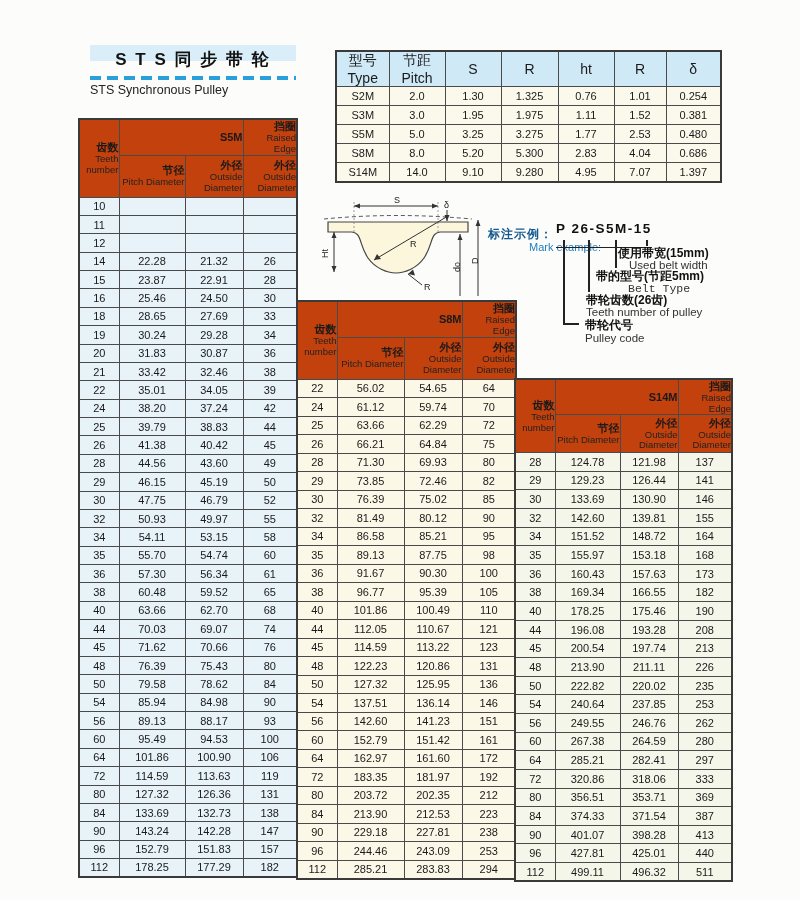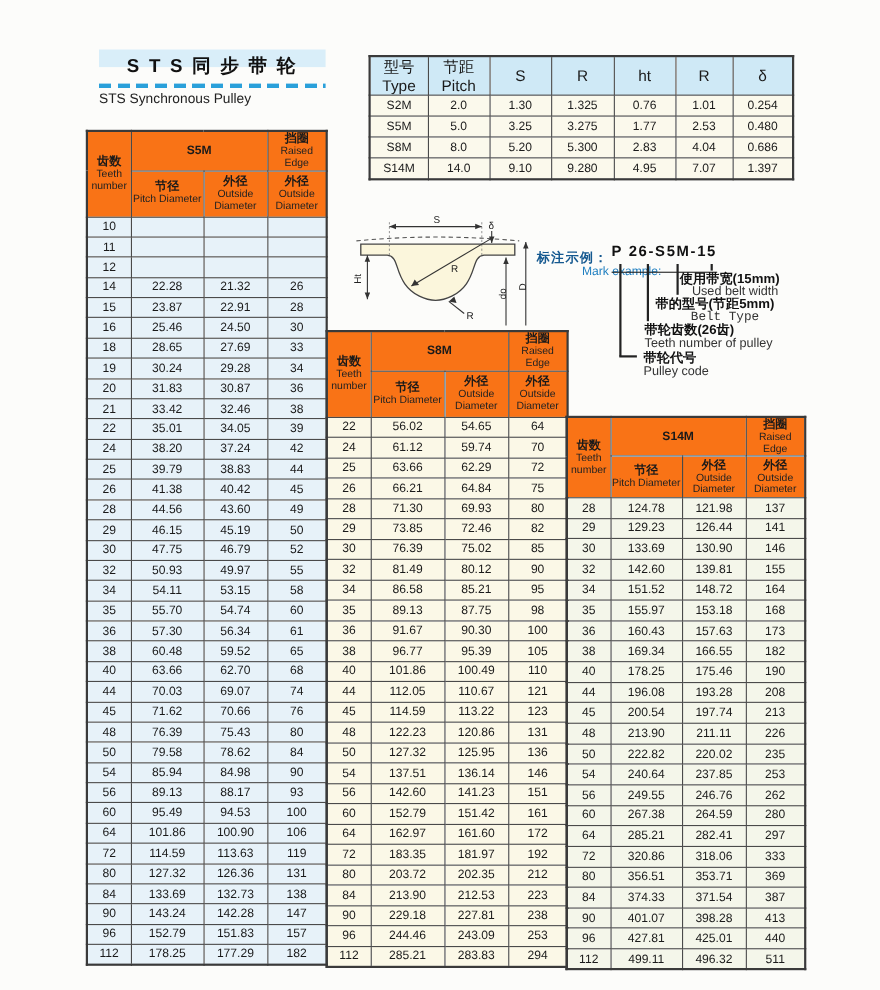--- a/index.html
+++ b/index.html
@@ -30,21 +30,21 @@
   th,td { border:1px solid #4a4a4a; text-align:center; vertical-align:middle; padding:0; overflow:hidden; }
   table { border:2px solid #3a3a3a; }
 
   
   .spec { left:335px; top:50px; width:385px; font-size:11px; }
   .spec th { background:#cfe9f6; height:21px; font-weight:normal; font-size:14px; }
   .spec td { background:#fbf9ec; height:19px; }
 
   
   .pulley { font-size:11px; }
-  .pulley th { background:#f97316; font-weight:normal; }
+  .pulley th { background:#c2410c; font-weight:normal;text-align:right; }
   .pulley .cn { display:block; font-weight:bold; font-size:11px; line-height:13px; }
   .pulley .en { display:block; font-weight:normal; font-size:9.5px; line-height:10.5px; color:#222; }
   .pulley .model { font-size:11px; font-weight:bold; }
   .t0 { left:78px;  top:118px; width:218px; }
   .t1 { left:296px; top:300px; width:219px; }
   .t2 { left:514px; top:378px; width:217px; }
   .t0 .h1 { height:36px; } .t0 .h2 { height:42px; }
   .t1 .h1 { height:36px; } .t1 .h2 { height:42px; }
   .t2 .h1 { height:32px; } .t2 .h2 { height:38px; }
   .t0 td { height:18.38px; background:#e7f2f9; }
@@ -96,20 +96,29 @@
       <tr>
         <td>S2M</td>
         <td>2.0</td>
         <td>1.30</td>
         <td>1.325</td>
         <td>0.76</td>
         <td>1.01</td>
         <td>0.254</td>
       </tr>
       <tr>
+        <td>S3M</td>
+        <td>3.0</td>
+        <td>1.95</td>
+        <td>1.975</td>
+        <td>1.11</td>
+        <td>1.52</td>
+        <td>0.381</td>
+      </tr>
+      <tr>
         <td>S5M</td>
         <td>5.0</td>
         <td>3.25</td>
         <td>3.275</td>
         <td>1.77</td>
         <td>2.53</td>
         <td>0.480</td>
       </tr>
       <tr>
         <td>S8M</td>

